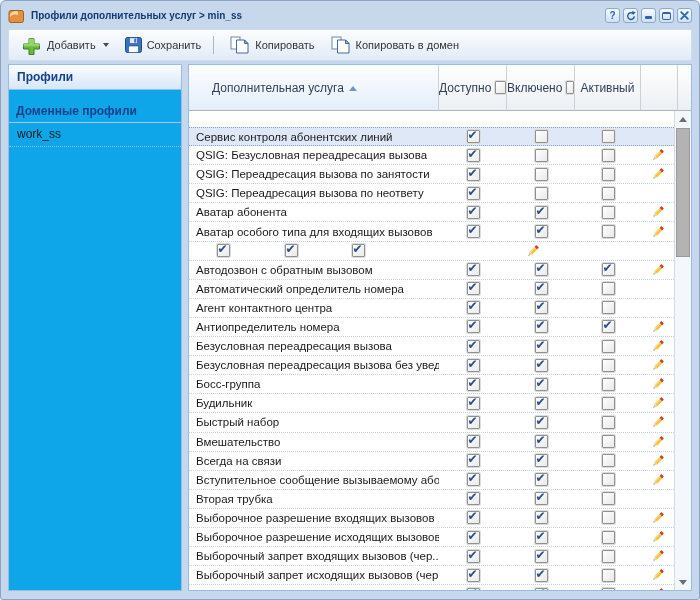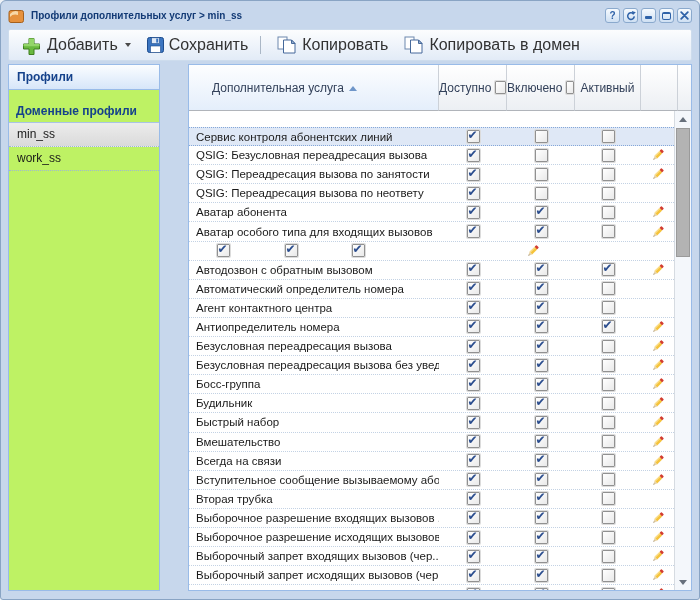--- a/index.html
+++ b/index.html
@@ -16,27 +16,27 @@
   .win-buttons{display:flex;gap:3px;}
   .wbtn{width:15px;height:15px;border:1px solid #8aa9cd;border-radius:3px;
         background:linear-gradient(#f6fafe,#cfe0f3);display:flex;align-items:center;justify-content:center;
         font-size:10px;font-weight:bold;color:#2f62a8;cursor:pointer;}
 
   
   .toolbar{position:absolute;top:28px;left:7px;right:7px;height:32px;
            background:linear-gradient(#fcfdfe,#e2ebf7);border:1px solid #cddced;border-radius:2px;
            display:flex;align-items:center;padding:0 4px;}
   .tb-btn{display:inline-flex;align-items:center;gap:5px;padding:3px 7px;border:1px solid transparent;border-radius:3px;
-          font-size:16px;color:#333;cursor:pointer;background:transparent;white-space:nowrap;}
+          font-size:11px;color:#333;cursor:pointer;background:transparent;white-space:nowrap;}
   .tb-sep{width:1px;height:18px;background:#aab7c6;margin:0 8px 0 4px;}
   .caret{width:0;height:0;border-left:3.5px solid transparent;border-right:3.5px solid transparent;border-top:4px solid #4a4a4a;margin-left:2px;}
 
   
   .main{position:absolute;top:63px;left:7px;right:7px;bottom:8px;}
-  .sidebar{position:absolute;left:0;top:0;bottom:0;width:152px;background:#bef264;border:1px solid #99bbe8;}
+  .sidebar{position:absolute;left:0;top:0;bottom:0;width:174px;background:#0ea5e9;border:1px solid #99bbe8;}
   .splitter{position:absolute;left:174px;top:0;bottom:0;width:6px;cursor:col-resize;}
   .sb-header{height:25px;background:linear-gradient(#fbfdff,#d7e6f9);border-bottom:1px solid #99bbe8;
              display:flex;align-items:center;padding:0 8px;font-size:12px;font-weight:bold;color:#15428b;}
   .sb-section{margin-top:12px;}
   .sb-section-header{padding:2px 7px 4px;font-size:12px;font-weight:bold;color:#15428b;border-bottom:1px solid #a9c4e5;}
   .sb-item{padding:4px 8px 5px;font-size:12px;color:#1a1a1a;border-bottom:1px dotted #9eb6d4;cursor:pointer;}
   .sb-item.selected{background:linear-gradient(#ececec,#dadada);}
 
   
   .grid-panel{position:absolute;left:180px;right:0;top:0;bottom:0;background:#fff;border:1px solid #99bbe8;overflow:hidden;}
@@ -160,21 +160,20 @@
       <span>Копировать в домен</span>
     </button>
   </div>
 
   <div class="main">
 
     <div class="sidebar">
       <div class="sb-header">Профили</div>
       <div class="sb-section">
         <div class="sb-section-header">Доменные профили</div>
-        <div class="sb-item selected">min_ss</div>
         <div class="sb-item">work_ss</div>
       </div>
     </div>
 
     <div class="splitter"></div>
 
     <div class="grid-panel">
       <div class="grid-header">
         <div class="gh-cell gh-service">
           <span>Дополнительная услуга</span>

